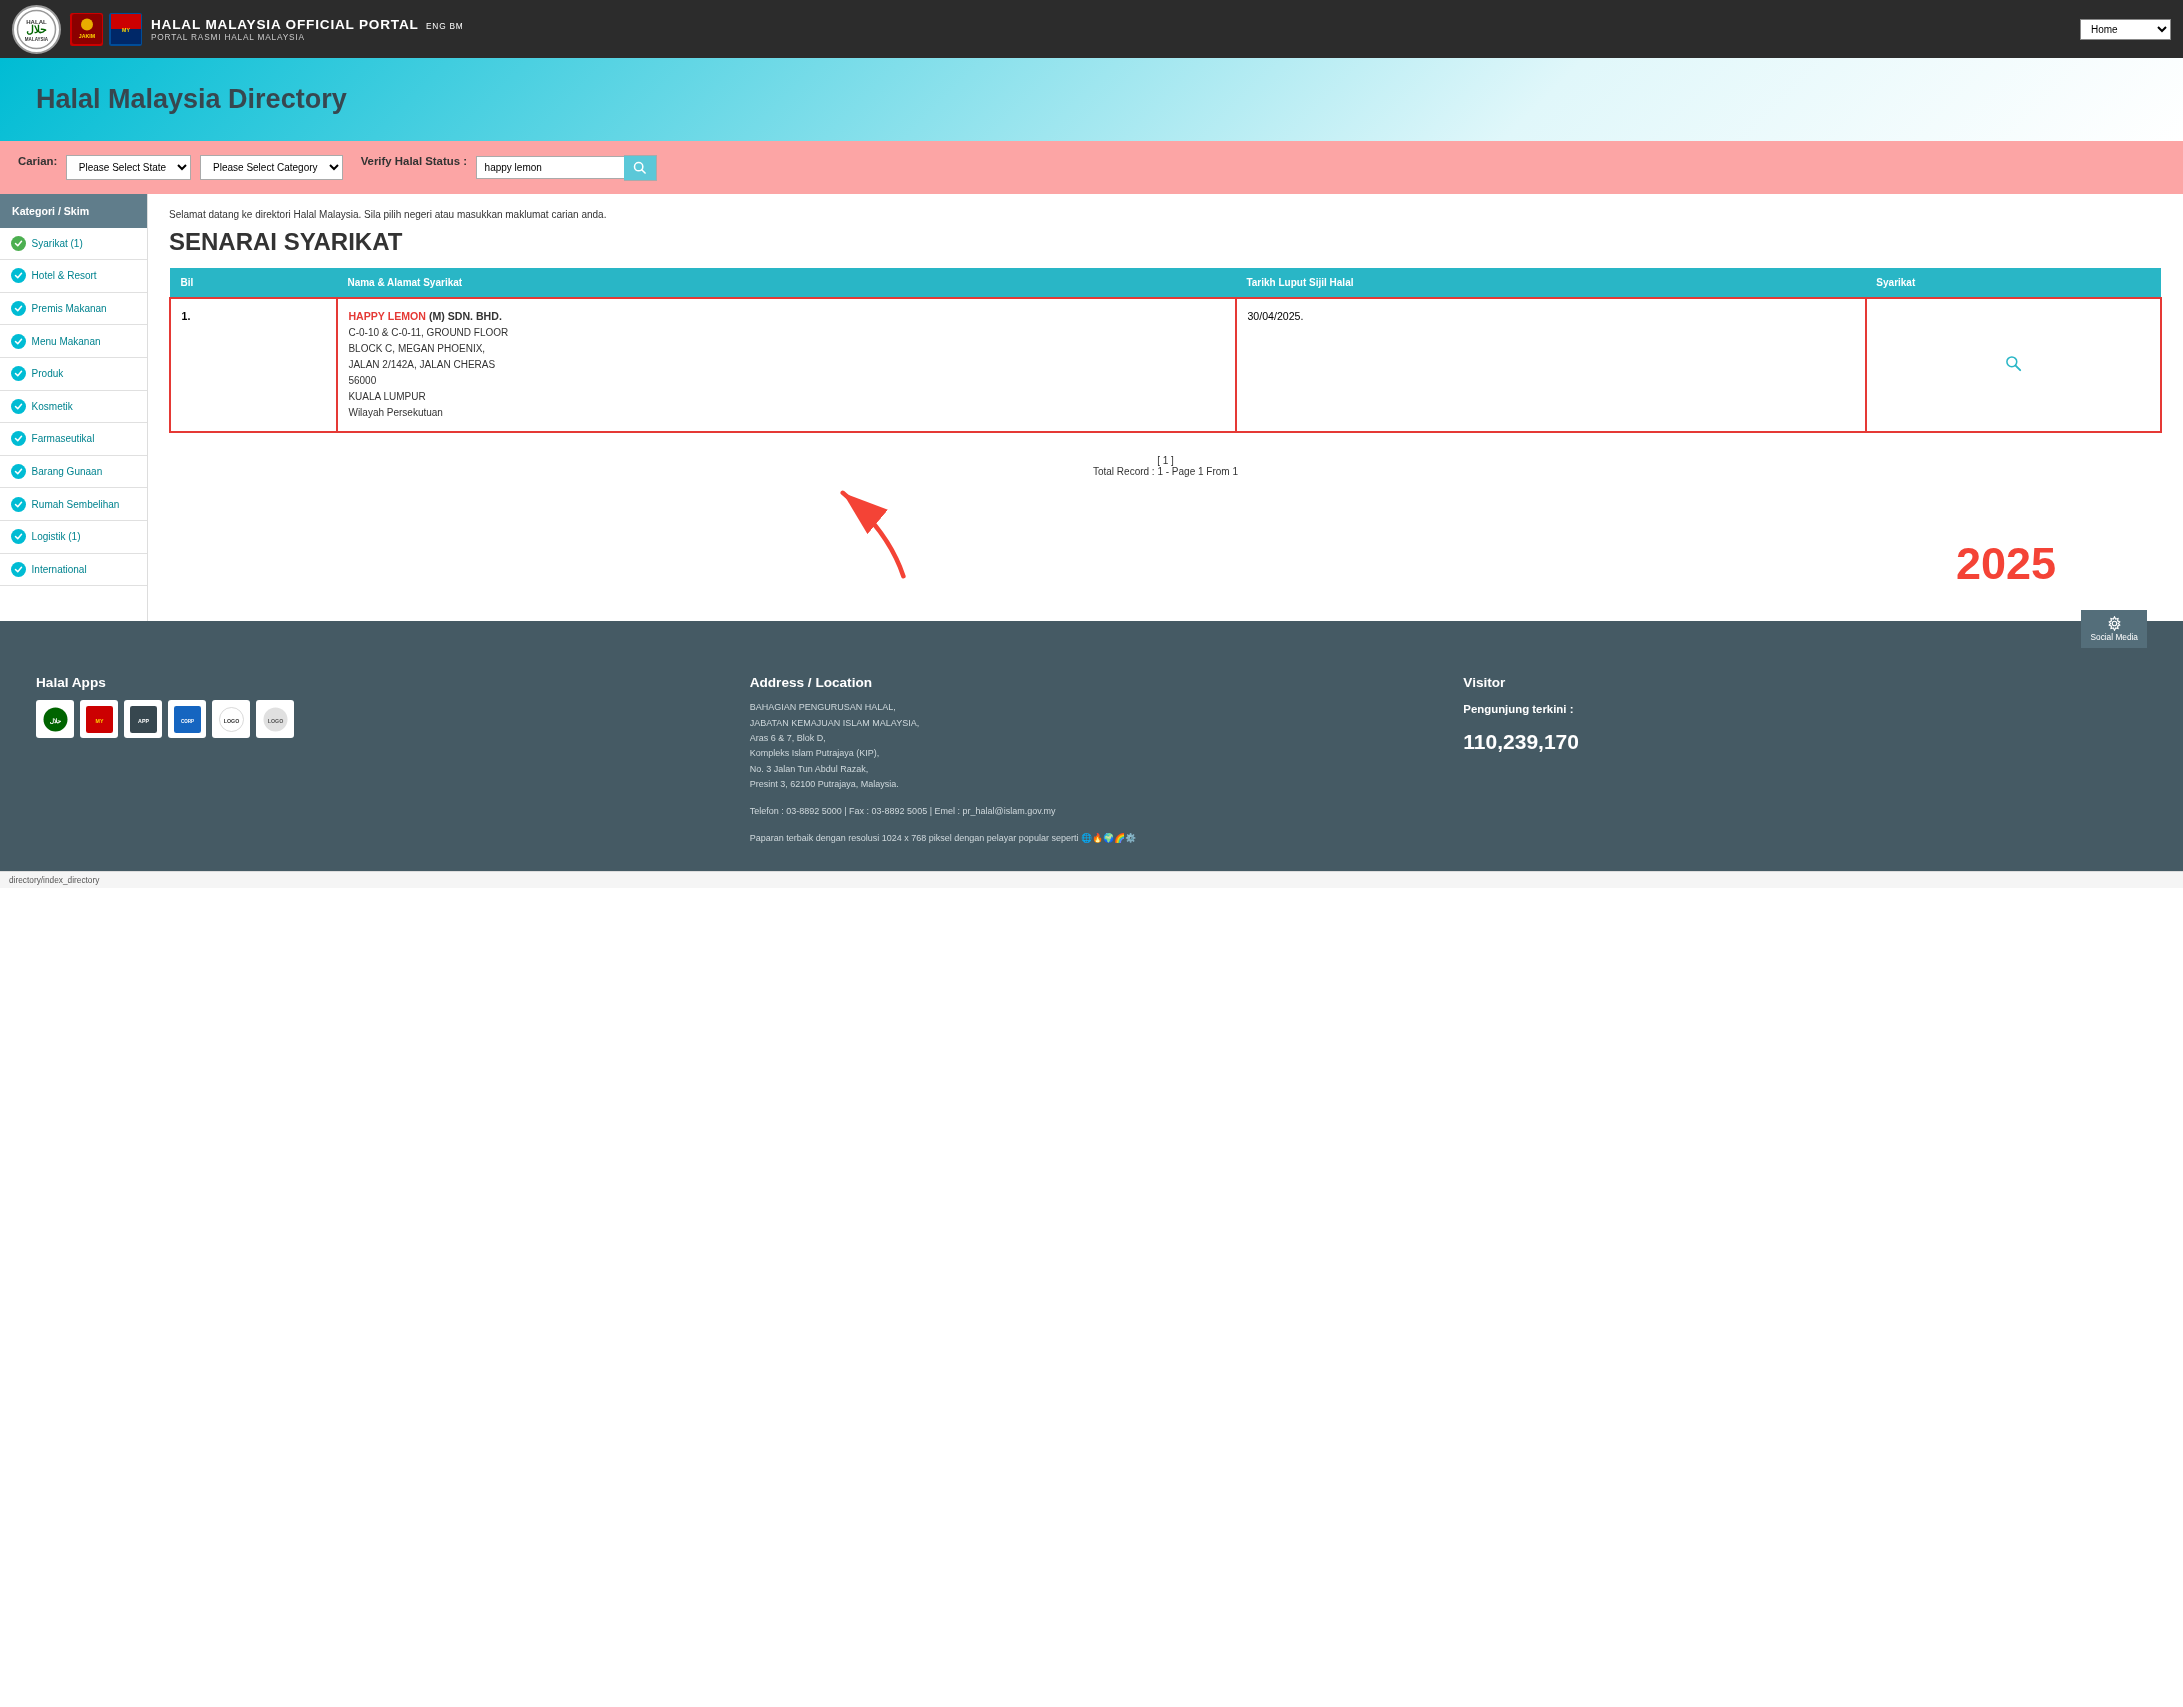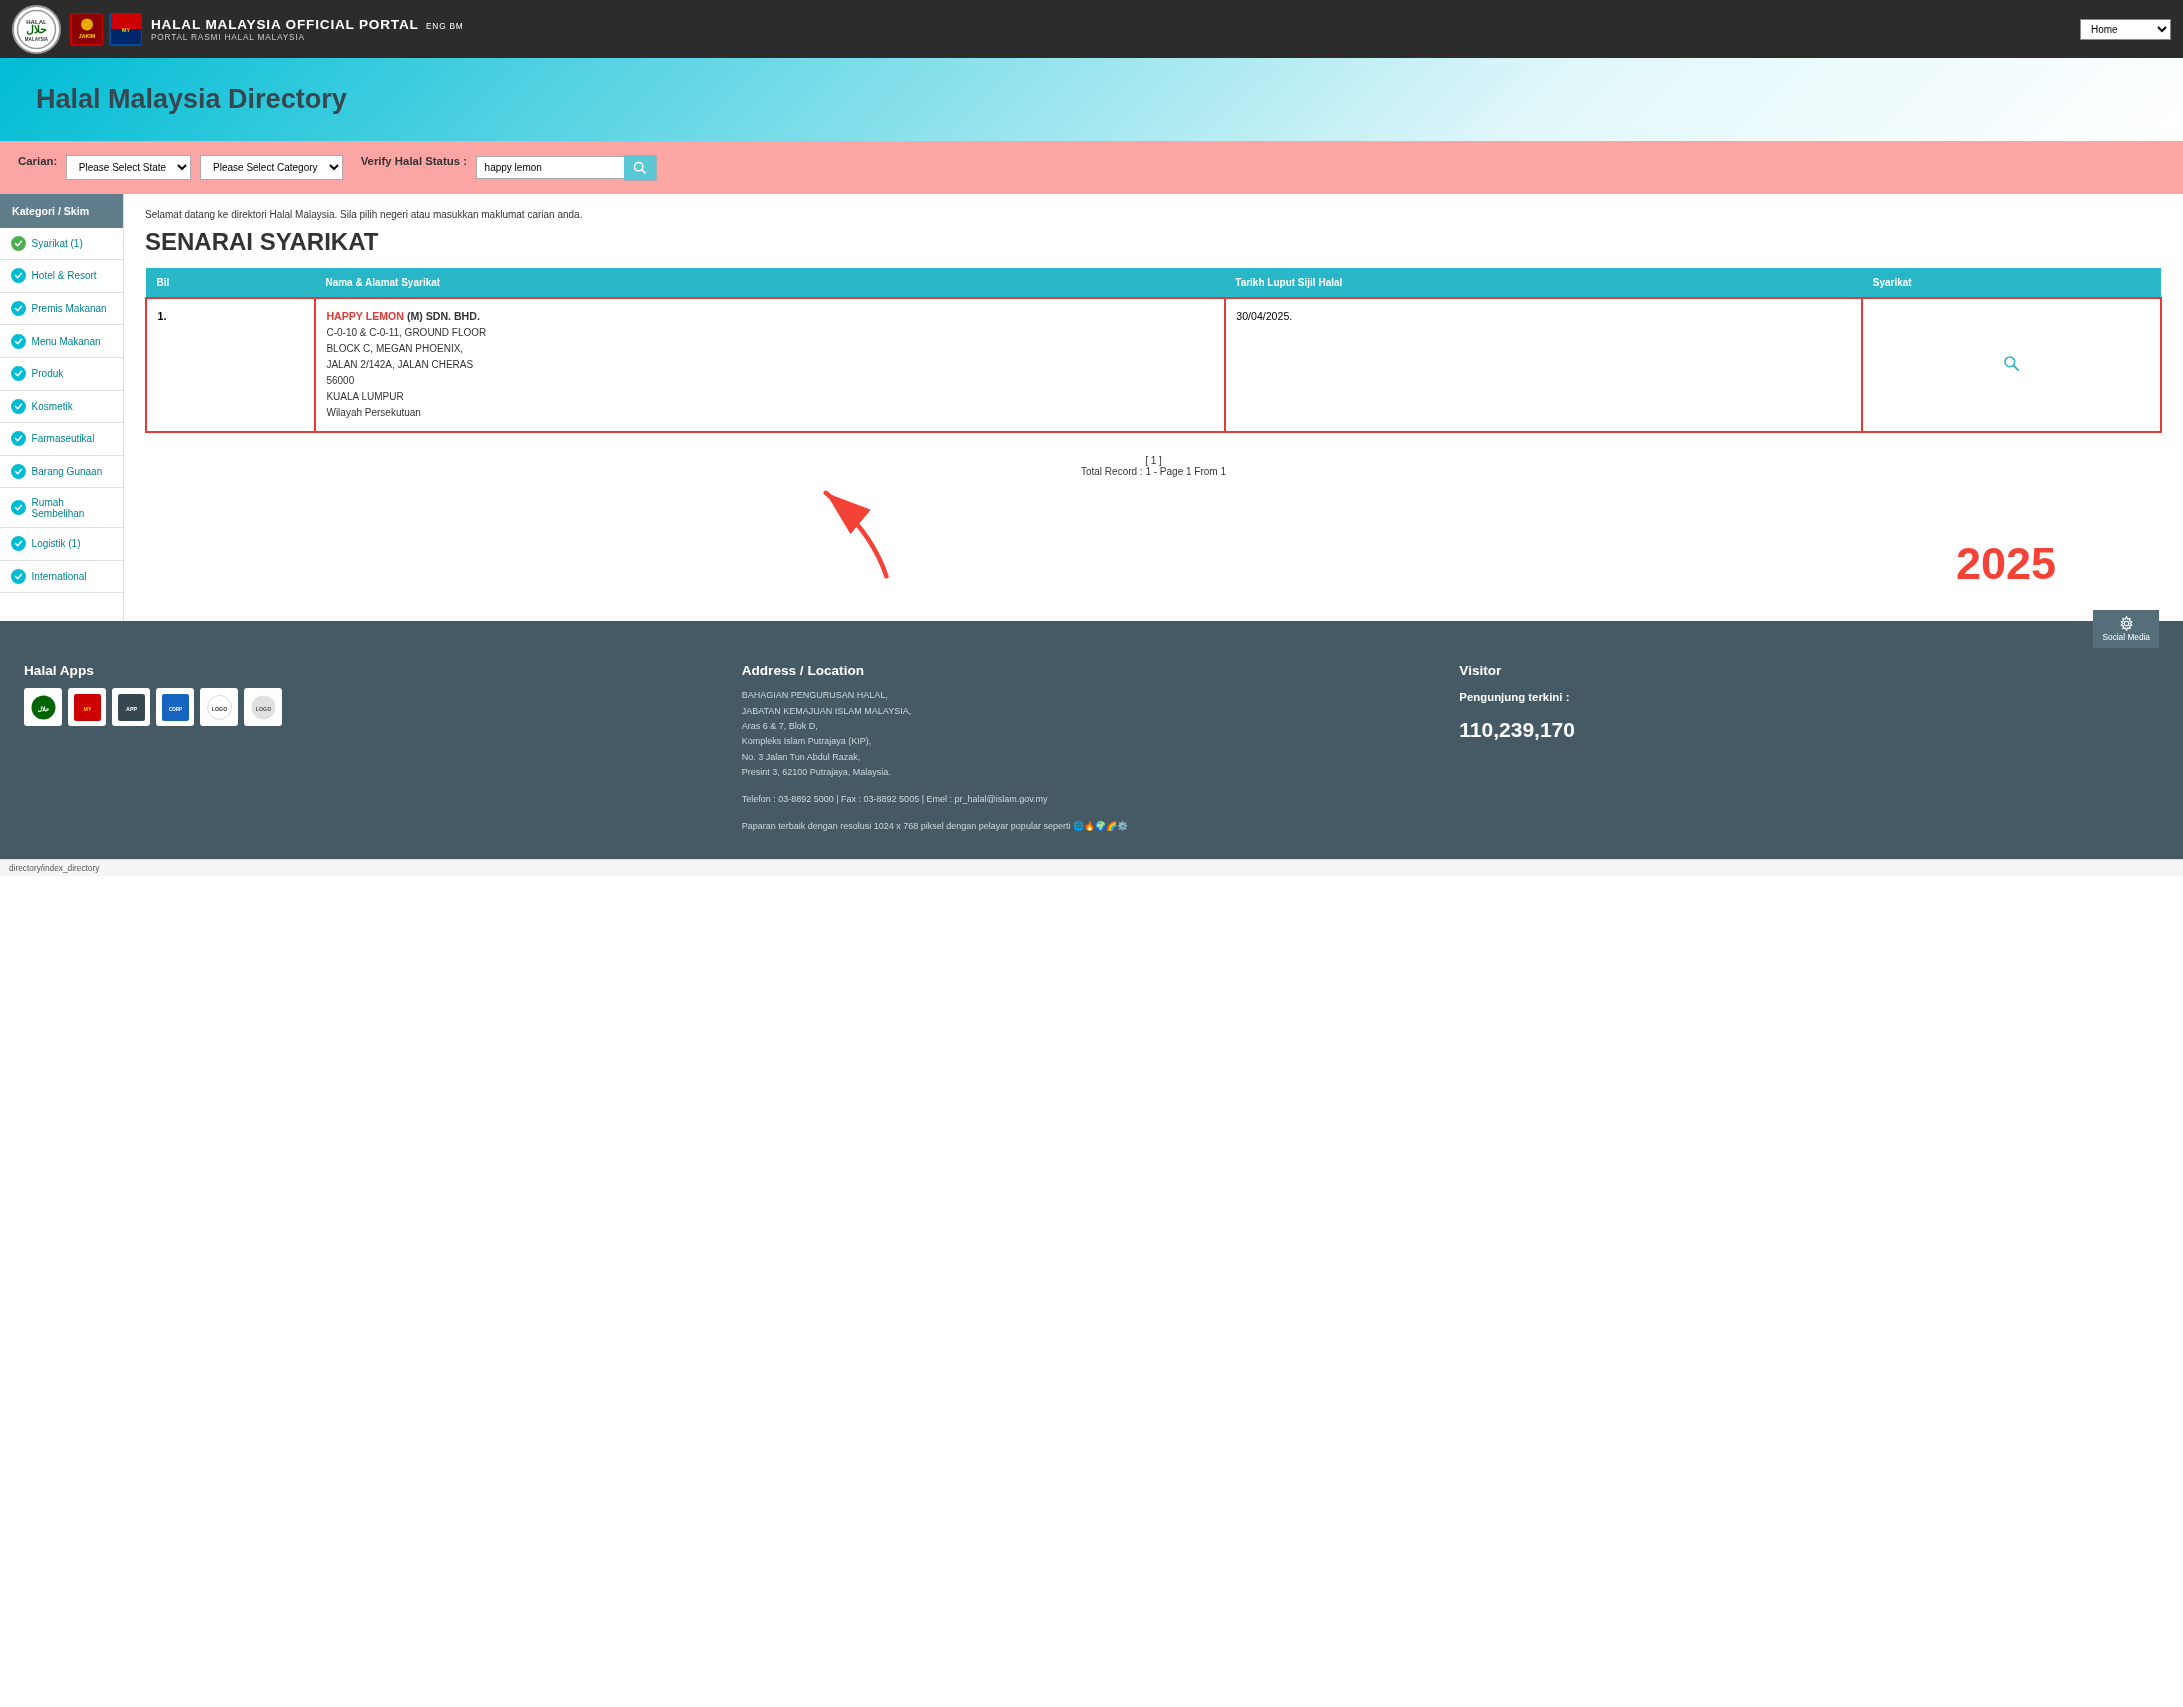--- a/index.html
+++ b/index.html
@@ -132,21 +132,21 @@
     .search-btn svg { display: block; }
 
     
     .main-content {
       display: flex;
       min-height: 379px;
     }
 
     
     .sidebar {
-      width: 124px;
+      width: 148px;
       flex-shrink: 0;
       border-right: 0.8px solid #ddd;
     }
     .sidebar-header {
       background: #607d8b;
       color: #fff;
       padding: 10.6px 12px;
       font-size: 10.6px;
       font-weight: bold;
     }
@@ -238,23 +238,23 @@
       font-size: 45px;
       font-weight: bold;
       text-align: right;
       margin-right: 61px;
     }
 
     
     .footer {
       background: #455a64;
       color: #fff;
-      padding: 24px 24px;
-      display: flex;
-      gap: 18px;
+      padding: 24px 36px;
+      display: flex;
+      gap: 30px;
       flex-wrap: wrap;
     }
     .footer-col {
       flex: 1;
       min-width: 152px;
     }
     .footer-col h3 {
       font-size: 13.6px;
       font-weight: bold;
       color: #fff;

